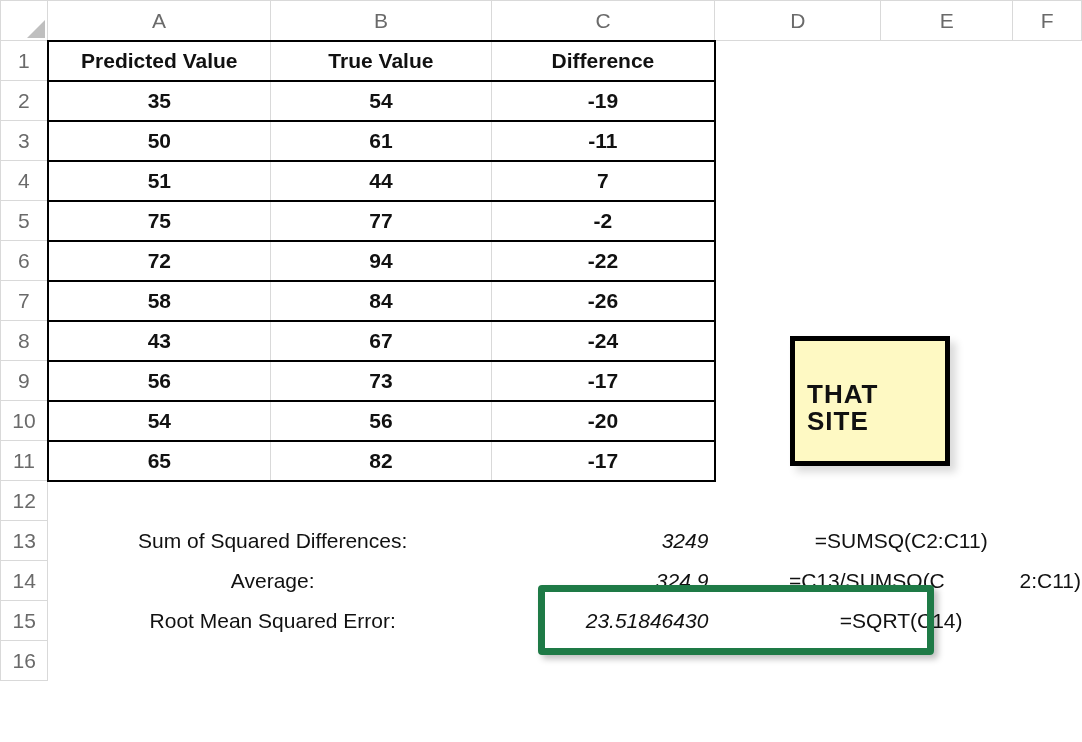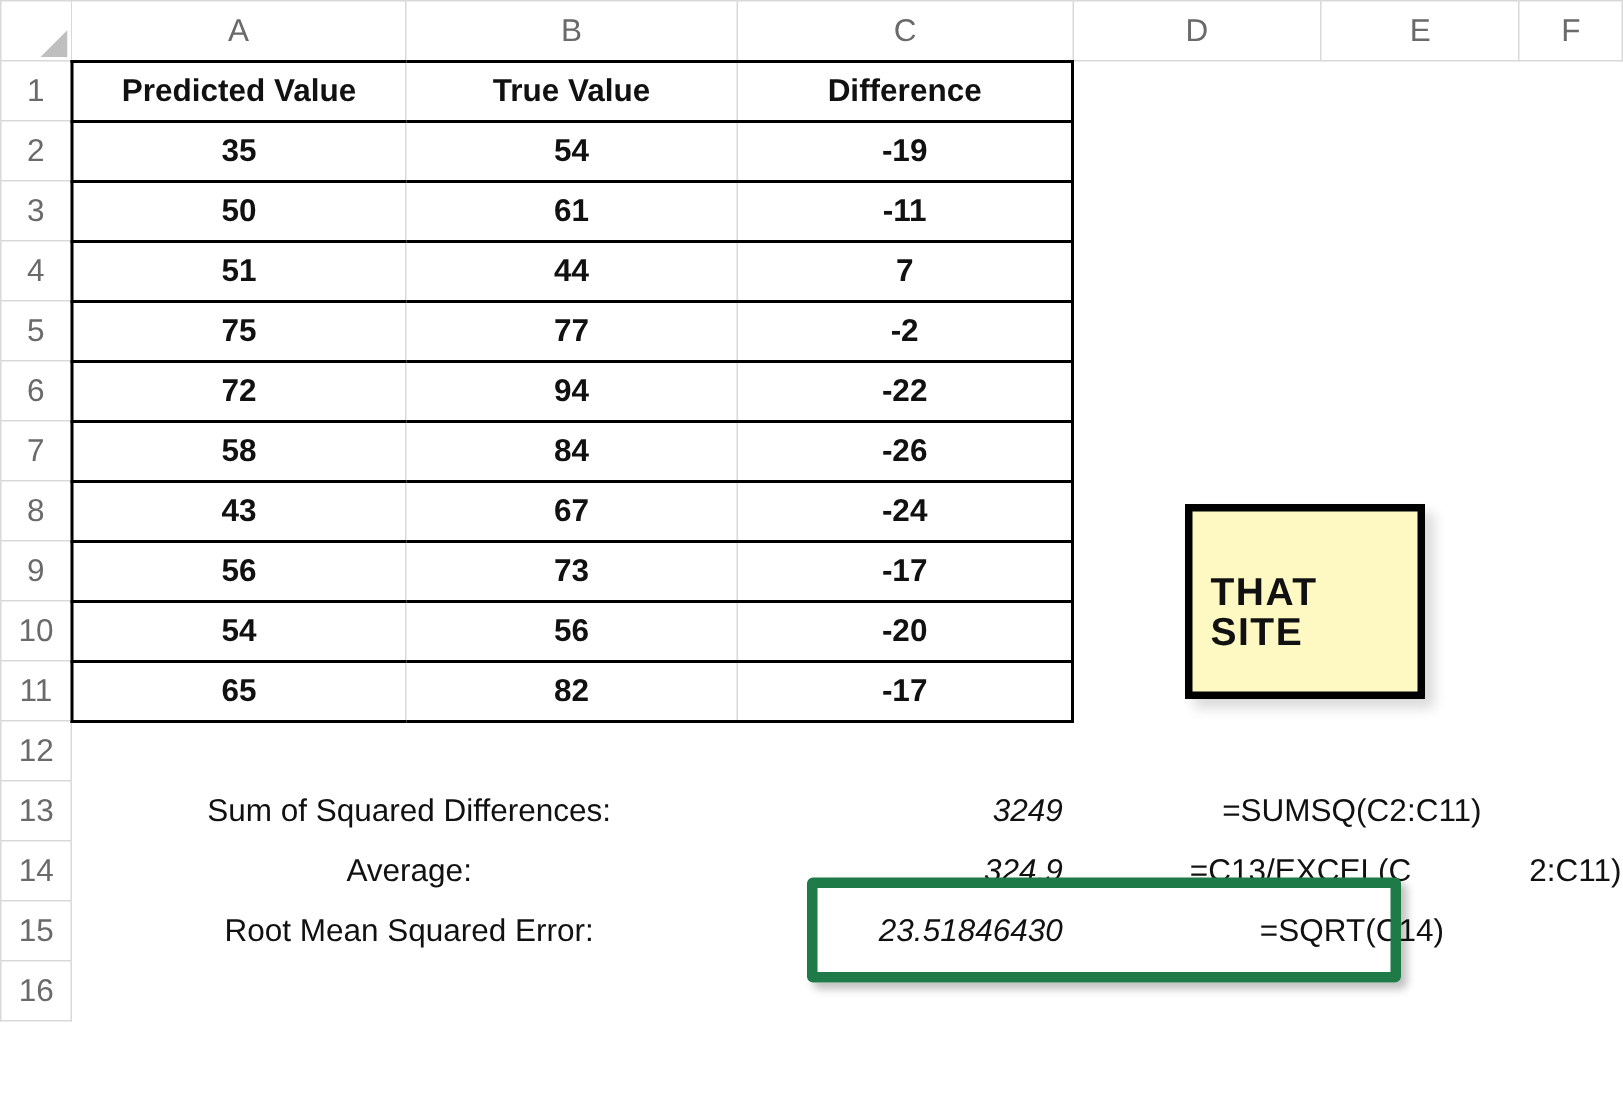--- a/index.html
+++ b/index.html
@@ -195,21 +195,21 @@
       <td class="ghdr rowhdr">13</td>
       <td class="clear leftText" colspan="2">Sum of Squared Differences:</td>
       <td class="clear rightNum">3249</td>
       <td class="clear leftText" colspan="3">=SUMSQ(C2:C11)</td>
     </tr>
 
     <tr>
       <td class="ghdr rowhdr">14</td>
       <td class="clear leftText" colspan="2">Average:</td>
       <td class="clear rightNum">324.9</td>
-      <td class="clear leftText" colspan="2" style="white-space:nowrap;">=C13/EXCEL(C</td>
+      <td class="clear leftText" colspan="2" style="white-space:nowrap;">=C13/SUMSQ(C</td>
       <td class="clear leftText" style="white-space:nowrap;">2:C11)</td>
     </tr>
 
     <tr>
       <td class="ghdr rowhdr">15</td>
       <td class="clear leftText" colspan="2">Root Mean Squared Error:</td>
       <td class="clear rightNum">23.51846430</td>
       <td class="clear leftText" colspan="3">=SQRT(C14)</td>
     </tr>
 

